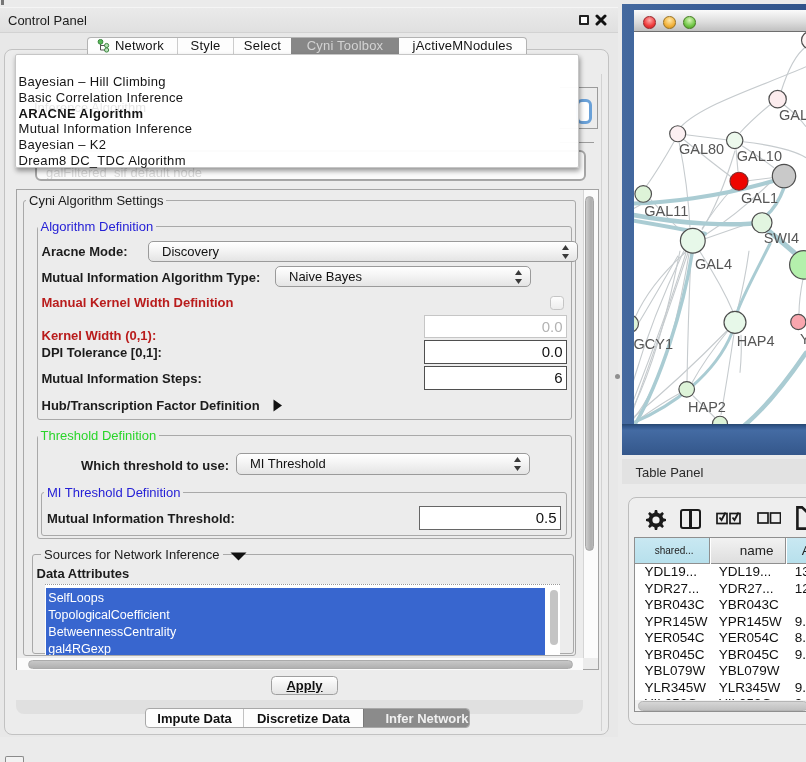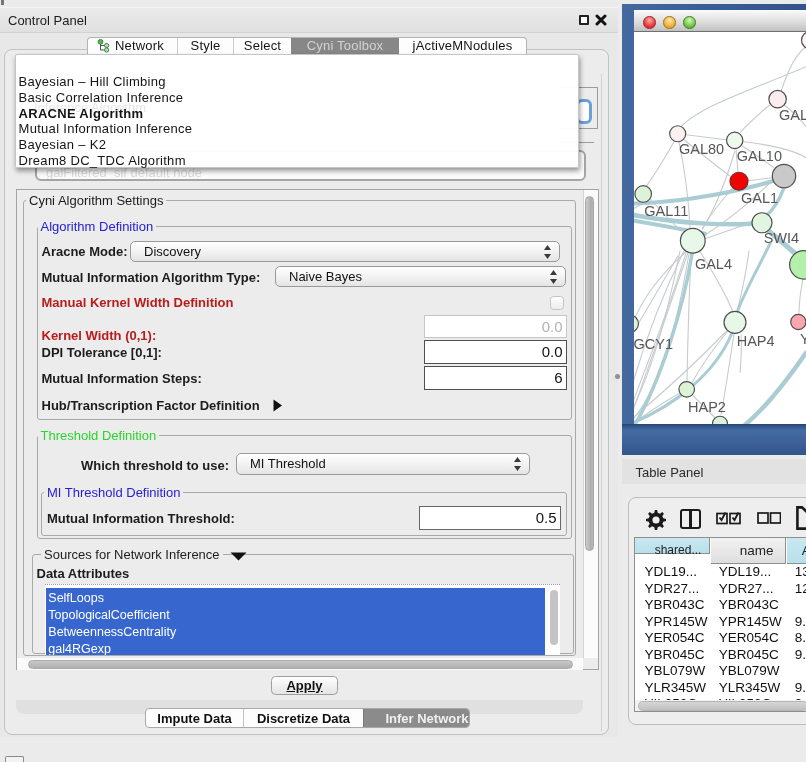--- a/index.html
+++ b/index.html
@@ -50,28 +50,28 @@
 <div class="abs" style="left:17px;top:658px;width:566px;height:12px;background:#fbfbfb;"></div>
 <div class="abs" style="left:28px;top:659.5px;width:545px;height:9px;border-radius:4.5px;background:linear-gradient(#c8c8c8,#b0b0b0);border:1px solid #ababab;"></div>
 
 <div class="grp" style="left:23px;top:200px;width:553px;height:456px;"></div>
 <div class="gt" style="left:26px;top:194px;color:#1c1c1c;">Cyni Algorithm Settings</div>
 
 <div class="grp" style="left:36.5px;top:226px;width:535.5px;height:194px;"></div>
 <div class="gt" style="left:37.5px;top:219.5px;color:#2621d6;">Algorithm Definition</div>
 
 <div class="lbl" style="left:41.5px;top:244px;">Aracne Mode:</div>
-<div class="combo" style="left:130px;top:240.5px;width:430px;height:21px;line-height:19px;">Discovery
+<div class="combo" style="left:148px;top:240.5px;width:430px;height:21px;line-height:19px;">Discovery
   <svg class="carets" viewBox="0 0 9 16">
       <path d="M4.5 1 L8 6 L1 6 Z" fill="#3a3a3a"></path>
       <path d="M4.5 15 L8 10 L1 10 Z" fill="#3a3a3a"></path>
     </svg>
 </div>
 <div class="lbl" style="left:41.5px;top:270px;">Mutual Information Algorithm Type:</div>
-<div class="combo" style="left:275px;top:266px;width:291px;height:21px;line-height:19px;">Naive Bayes
+<div class="combo" style="left:275px;top:266px;width:256px;height:21px;line-height:19px;">Naive Bayes
   <svg class="carets" viewBox="0 0 9 16">
       <path d="M4.5 1 L8 6 L1 6 Z" fill="#3a3a3a"></path>
       <path d="M4.5 15 L8 10 L1 10 Z" fill="#3a3a3a"></path>
     </svg>
 </div>
 <div class="lbl dis" style="left:41.5px;top:295px;">Manual Kernel Width Definition</div>
 <div class="abs" style="left:550px;top:296px;width:14px;height:14px;border:1px solid #c5c5c5;border-radius:3.5px;background:linear-gradient(#fdfdfd,#ededed);"></div>
 <div class="lbl dis" style="left:41.5px;top:320px;margin-top:8px;">Kernel Width (0,1):</div>
 <div class="field" style="left:424px;top:315px;width:143px;height:23px;border:1px solid #c6c6c6;color:#b3b3b3;line-height:21px;">0.0</div>
 <div class="lbl" style="left:41.5px;top:345px;">DPI Tolerance [0,1]:</div>
@@ -257,21 +257,21 @@
 </svg>
 <svg class="abs" style="left:757px;top:512px;" width="24" height="12" viewBox="0 0 24 12">
   <rect x="1" y="1" width="10" height="10" fill="none" stroke="#1a1a1a" stroke-width="1.7"></rect>
   <rect x="13.5" y="1" width="10" height="10" fill="none" stroke="#1a1a1a" stroke-width="1.7"></rect>
 </svg>
 <svg class="abs" style="left:796px;top:506px;" width="10" height="24" viewBox="0 0 10 24">
   <path d="M1.4 1.4 L6 1.4 L12 7 L12 22.6 L1.4 22.6 Z" fill="none" stroke="#1a1a1a" stroke-width="2.6"></path>
 </svg>
 
 <div class="abs" style="left:633.7px;top:537.3px;width:172.3px;height:174.7px;background:#fff;border:1px solid #8f8f8f;border-right:none;overflow:hidden;">
-  <div style="position:absolute;left:0;top:0;width:75px;height:16px;background:linear-gradient(#c9e8f2,#b7e0ec);border-right:1px solid #8f8f8f;border-bottom:1px solid #8f8f8f;font-size:12px;color:#222;line-height:25px;padding-left:20px;">shared...</div>
+  <div style="position:absolute;left:0;top:0;width:75px;height:26px;background:linear-gradient(#c9e8f2,#b7e0ec);border-right:1px solid #8f8f8f;border-bottom:1px solid #8f8f8f;font-size:10px;color:#222;line-height:25px;padding-left:20px;">shared...</div>
   <div style="position:absolute;left:76px;top:0;width:75px;height:26px;background:linear-gradient(#f2f2f2,#dedede);border-right:1px solid #8f8f8f;border-bottom:1px solid #8f8f8f;font-size:13.5px;color:#222;line-height:25px;padding-left:29px;">name</div>
   <div style="position:absolute;left:152px;top:0;width:21px;height:26px;background:linear-gradient(#c9e8f2,#b7e0ec);border-bottom:1px solid #8f8f8f;font-size:13.5px;color:#222;line-height:25px;padding-left:15px;">A</div>
   <div style="position:absolute;left:0;top:26px;width:172px;height:135.7px;overflow:hidden;">
     <div style="position:absolute;left:9.7px;top:0;font-size:13.5px;color:#111;line-height:16.5px;white-space:nowrap;">YDL19...<br>YDR27...<br>YBR043C<br>YPR145W<br>YER054C<br>YBR045C<br>YBL079W<br>YLR345W<br>YIL052C</div>
     <div style="position:absolute;left:84px;top:0;font-size:13.5px;color:#111;line-height:16.5px;white-space:nowrap;">YDL19...<br>YDR27...<br>YBR043C<br>YPR145W<br>YER054C<br>YBR045C<br>YBL079W<br>YLR345W<br>YIL052C</div>
     <div style="position:absolute;left:160px;top:0;font-size:13.5px;color:#111;line-height:16.5px;white-space:nowrap;">13<br>12<br><br>9.<br>8.<br>9.<br><br>9.<br>9.</div>
   </div>
   <div style="position:absolute;left:0;top:161.7px;width:172.3px;height:13px;background:#f2f2f2;"></div>
   <div style="position:absolute;left:3px;top:163px;width:170px;height:9.5px;border-radius:4.7px;background:linear-gradient(#d6d6d6,#c0c0c0);border:1px solid #b5b5b5;"></div>
 </div>

